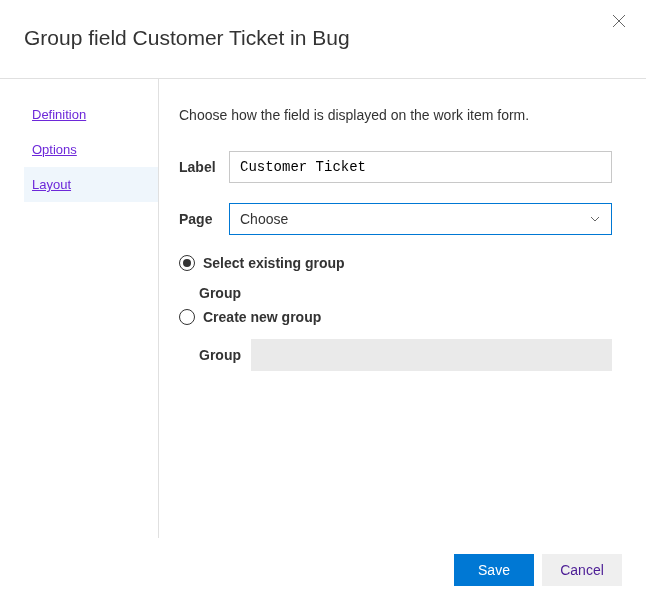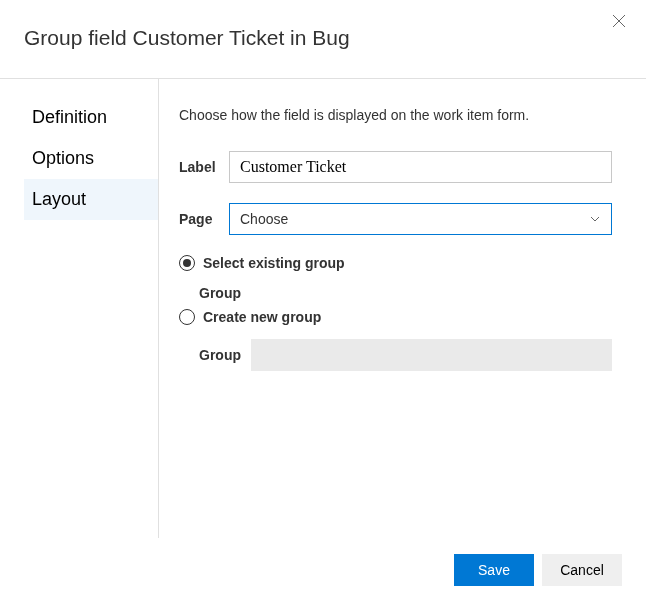--- a/index.html
+++ b/index.html
@@ -53,22 +53,23 @@
       overflow: hidden;
     }
     .sidebar {
       width: 135px;
       border-right: 1px solid #e0e0e0;
       padding-top: 18px;
     }
     .sidebar-item {
       padding: 10px 16px 10px 8px;
       cursor: pointer;
-      color: #000000;
-      font-size: 18px;
+      color: #6d28d9;
+      font-size: 13px;
+      text-decoration: underline;
     }
     .sidebar-item.selected {
       background: #eff6fc;
     }
     .content {
       flex: 1;
       padding: 28px 10px 0 20px;
     }
     .instructions {
       color: #333;
@@ -91,22 +92,22 @@
       font-weight: bold;
     }
     .form-row.indented .form-label {
       width: 52px;
     }
     .text-input {
       flex: 1;
       height: 32px;
       border: 1px solid #c8c8c8;
       padding: 0 10px;
-      font-size: 16px;
-      font-family: Liberation Serif, serif;
+      font-size: 14px;
+      font-family: Liberation Mono, monospace;
       outline: none;
     }
     .text-input:disabled {
       background: #eaeaea;
       border: 1px solid #eaeaea;
     }
     .select-wrap {
       flex: 1;
       position: relative;
     }
@@ -183,21 +184,21 @@
       border: none;
       cursor: pointer;
     }
     .btn-primary {
       background: #0078d4;
       color: #fff;
       margin-left: 20px;
     }
     .btn-secondary {
       background: #efefef;
-      color: #000000;
+      color: #4c1d95;
     }
   </style>
 </head>
 <body>
 
 <div class="dialog">
   <div class="close-btn">
     <svg viewBox="0 0 14 14">
       <line x1="1" y1="1" x2="13" y2="13" stroke="currentColor" stroke-width="1"></line>
       <line x1="13" y1="1" x2="1" y2="13" stroke="currentColor" stroke-width="1"></line>

